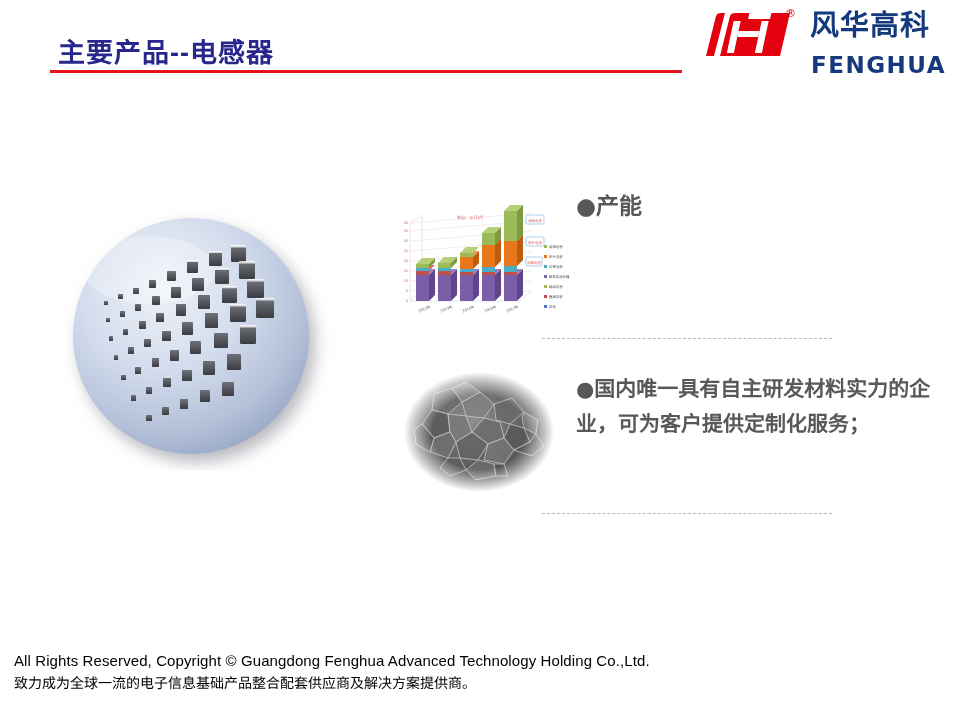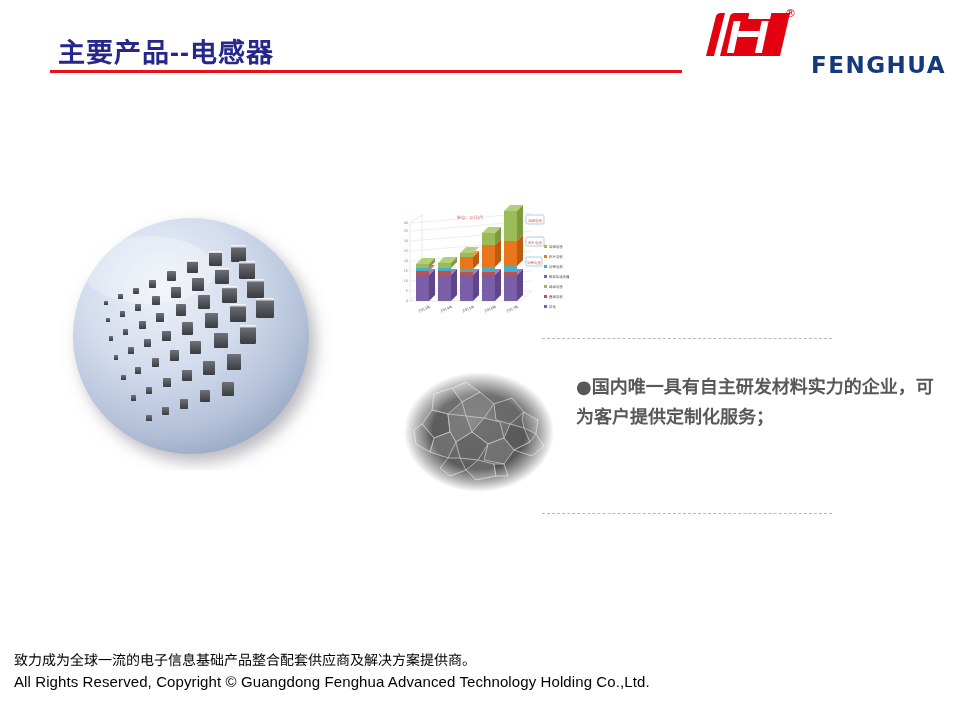--- a/index.html
+++ b/index.html
@@ -132,21 +132,21 @@
   .capacity-line {
     font-size: 21px;
     line-height: 1.62;
     padding-left: 34px;
     white-space: nowrap;
   }
   #rnd-block {
     left: 576px;
     top: 372px;
     width: 368px;
-    font-size: 18px;
+    font-size: 21px;
     line-height: 1.68;
   }
 
   .divider {
     position: absolute;
     left: 542px;
     width: 290px;
     height: 0;
     border-top: 1px dashed #b9b9b9;
   }
@@ -184,20 +184,21 @@
 <div id="logo">
   <svg id="logo-mark" viewBox="0 0 104 50">
     <path d="M14 46 L24 6 Q25 3 29 3 L33 3 L22 46 Z" fill="#e3000f"></path>
     <path d="M28 46 L38 6 Q39 3 43 3 L98 3 L88 46 Z" fill="#e3000f"></path>
     <rect x="44" y="11" width="7" height="32" fill="#ffffff" transform="skewX(-12)"></rect>
     <rect x="72" y="11" width="7" height="32" fill="#ffffff" transform="skewX(-12)"></rect>
     <rect x="51" y="21" width="21" height="6" fill="#ffffff" transform="skewX(-12)"></rect>
     <rect x="58" y="3" width="22" height="6" fill="#ffffff" transform="skewX(-12)"></rect>
   </svg>
   <div id="logo-reg">®</div>
+  <div id="logo-cn">风华高科</div>
   <div id="logo-en">FENGHUA</div>
 </div>
 
 <svg id="wafer-photo" viewBox="0 0 282 262">
   <defs>
     <radialGradient id="trayGrad" cx="38%" cy="30%" r="78%">
       <stop offset="0%" stop-color="#eef2f8"></stop>
       <stop offset="45%" stop-color="#d3dced"></stop>
       <stop offset="78%" stop-color="#b3c0d8"></stop>
       <stop offset="100%" stop-color="#93a3c0"></stop>
@@ -454,26 +455,29 @@
       <polygon points="18,52 30,66 26,80 12,72 10,58" fill="#4e4e4e"></polygon>
       <polygon points="120,40 134,48 132,62 120,56 118,46" fill="#787878"></polygon>
       <polygon points="126,70 132,62 140,74 128,84 110,78" fill="#555555"></polygon>
       <polygon points="48,16 62,10 76,20 58,30" fill="#8c8c8c"></polygon>
       <polygon points="90,92 100,92 104,104 92,104" fill="#4f4f4f"></polygon>
     </g>
   </g>
 </svg>
 
 <div id="capacity-block" class="bullet-block">
+  <div id="capacity-heading">
+    <span>●</span><span>产能</span>
+  </div>
 </div>
 
 <div id="divider-top" class="divider"></div>
 
 <div id="rnd-block" class="bullet-block">
   <span>●</span><span>国内唯一具有自主研发材料实力的企业，可为客户提供定制化服务；</span>
 </div>
 
 <div id="divider-bottom" class="divider"></div>
 
 <div id="footer">
+  <div id="footer-en">All Rights Reserved, Copyright © Guangdong Fenghua  Advanced Technology  Holding Co.,Ltd.</div>
   <div id="footer-cn">致力成为全球一流的电子信息基础产品整合配套供应商及解决方案提供商。</div>
-  <div id="footer-en">All Rights Reserved, Copyright © Guangdong Fenghua  Advanced Technology  Holding Co.,Ltd.</div>
 </div>
 
 </body></html>

